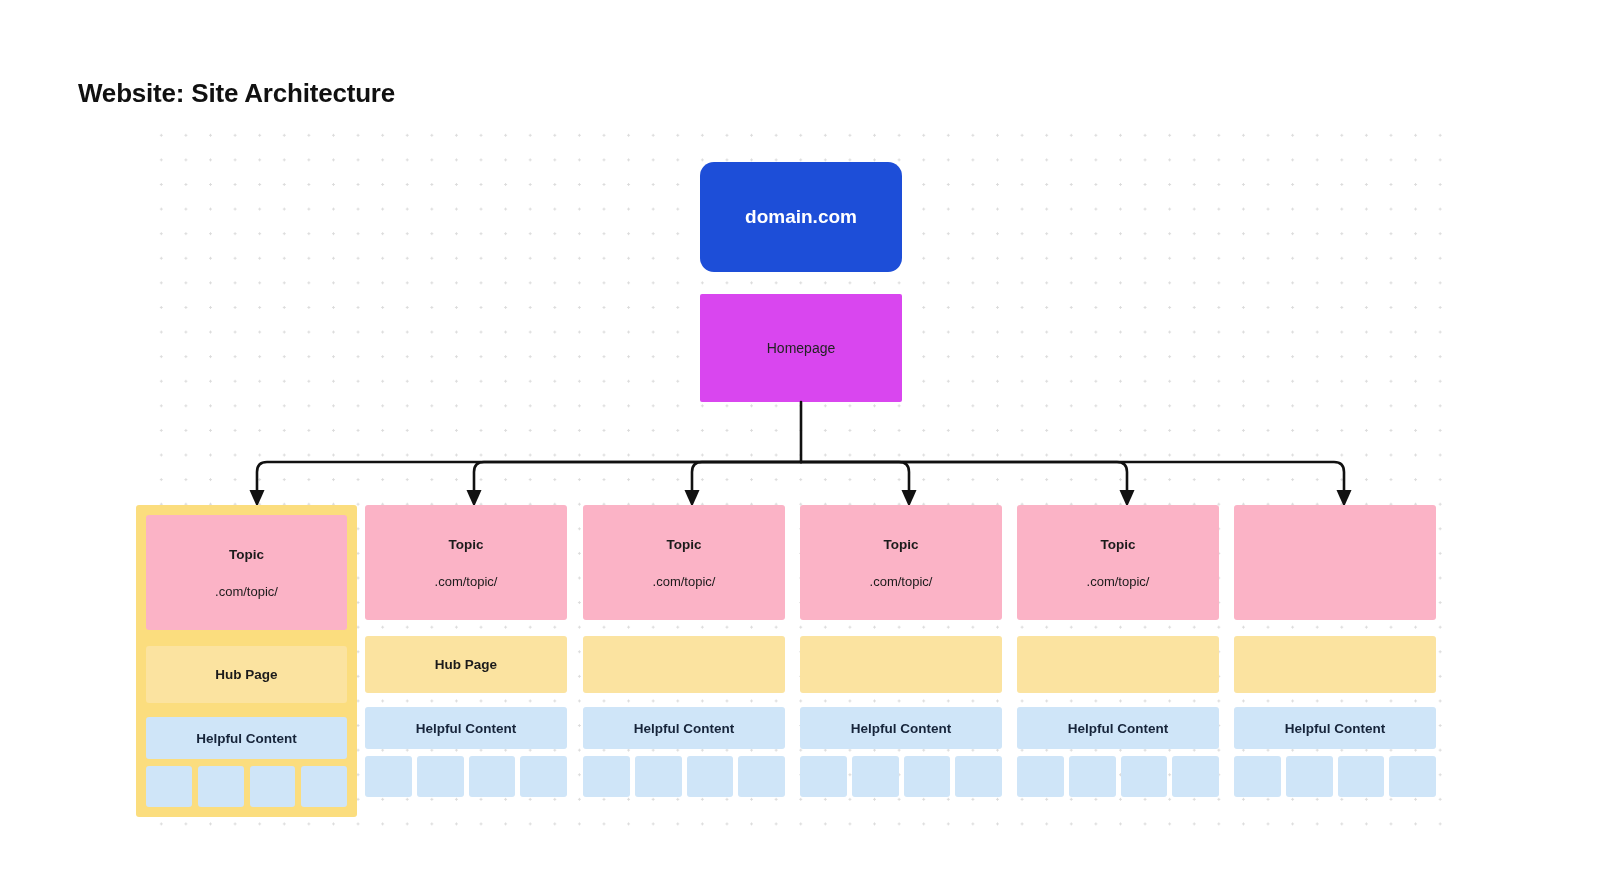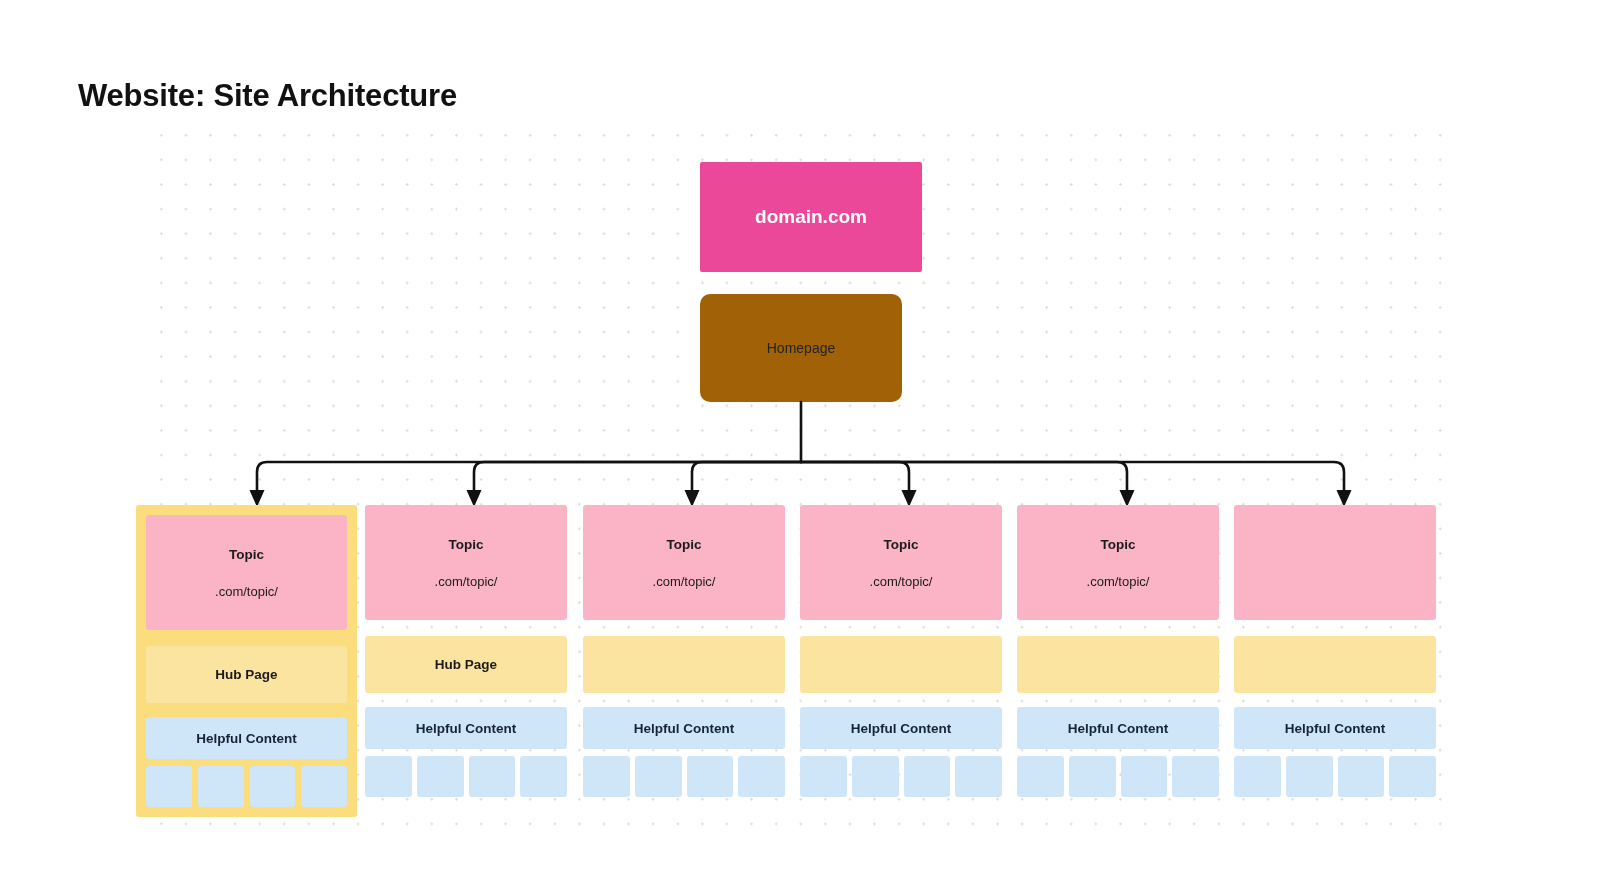--- a/index.html
+++ b/index.html
@@ -27,53 +27,53 @@
     background-image: radial-gradient(#dcdcdc 1px, transparent 1.1px);
     background-size: 24.6px 24.6px;
     background-position: 2px 3px;
   }
 
   
   #page-title {
     position: absolute;
     left: 78px;
     top: 78px;
-    font-size: 31px;
+    font-size: 26px;
     font-weight: bold;
     color: #111111;
     letter-spacing: -0.2px;
     white-space: nowrap;
   }
 
   
   #domain-node {
     position: absolute;
     left: 700px;
     top: 162px;
-    width: 222px;
+    width: 202px;
     height: 110px;
-    background: #ec4899;
-    border-radius: 2px;
+    background: #1d4ed8;
+    border-radius: 14px;
     display: flex;
     align-items: center;
     justify-content: center;
     color: #ffffff;
     font-size: 19px;
     font-weight: bold;
   }
 
   
   #homepage-node {
     position: absolute;
     left: 700px;
     top: 294px;
     width: 202px;
     height: 108px;
-    background: #a16207;
-    border-radius: 10px;
+    background: #d946ef;
+    border-radius: 2px;
     display: flex;
     align-items: center;
     justify-content: center;
     color: #232323;
     font-size: 14px;
     font-weight: normal;
   }
 
   
   #connectors {

